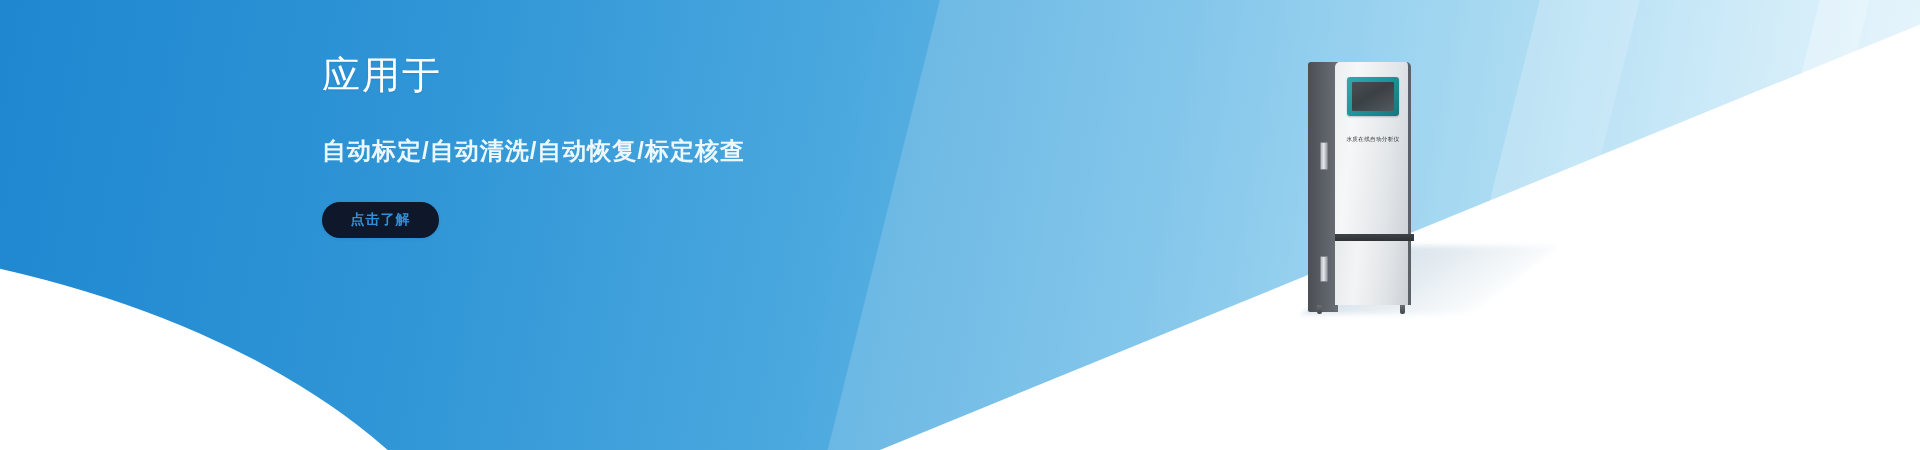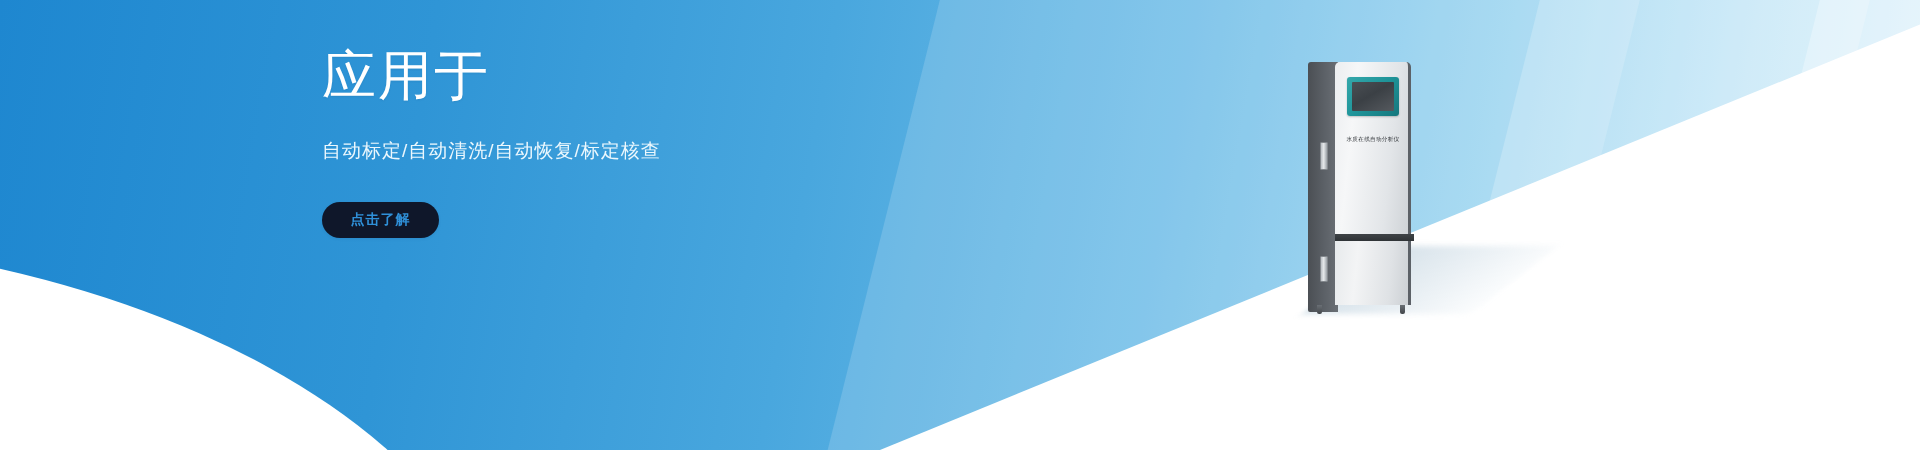--- a/index.html
+++ b/index.html
@@ -82,36 +82,36 @@
 
   
   .content {
     position: absolute;
     left: 322px;
     top: 48px;
     width: 640px;
   }
   .headline {
     color: #ffffff;
-    font-size: 54px;
+    font-size: 38px;
     line-height: 54px;
     font-weight: 400;
     letter-spacing: 2px;
     white-space: nowrap;
     text-shadow: 0 1px 2px rgba(0,60,110,0.10);
   }
   .headline .l2 { letter-spacing: 1px; }
 
   .subtitle {
     margin-top: 36px;
     color: #f2fbff;
-    font-size: 19px;
+    font-size: 24px;
     line-height: 26px;
     letter-spacing: 1px;
-    font-weight: 400;
+    font-weight: 700;
     white-space: nowrap;
     opacity: 0.97;
   }
 
   .cta {
     margin-top: 38px;
     display: inline-flex;
     align-items: center;
     justify-content: center;
     width: 117px;

